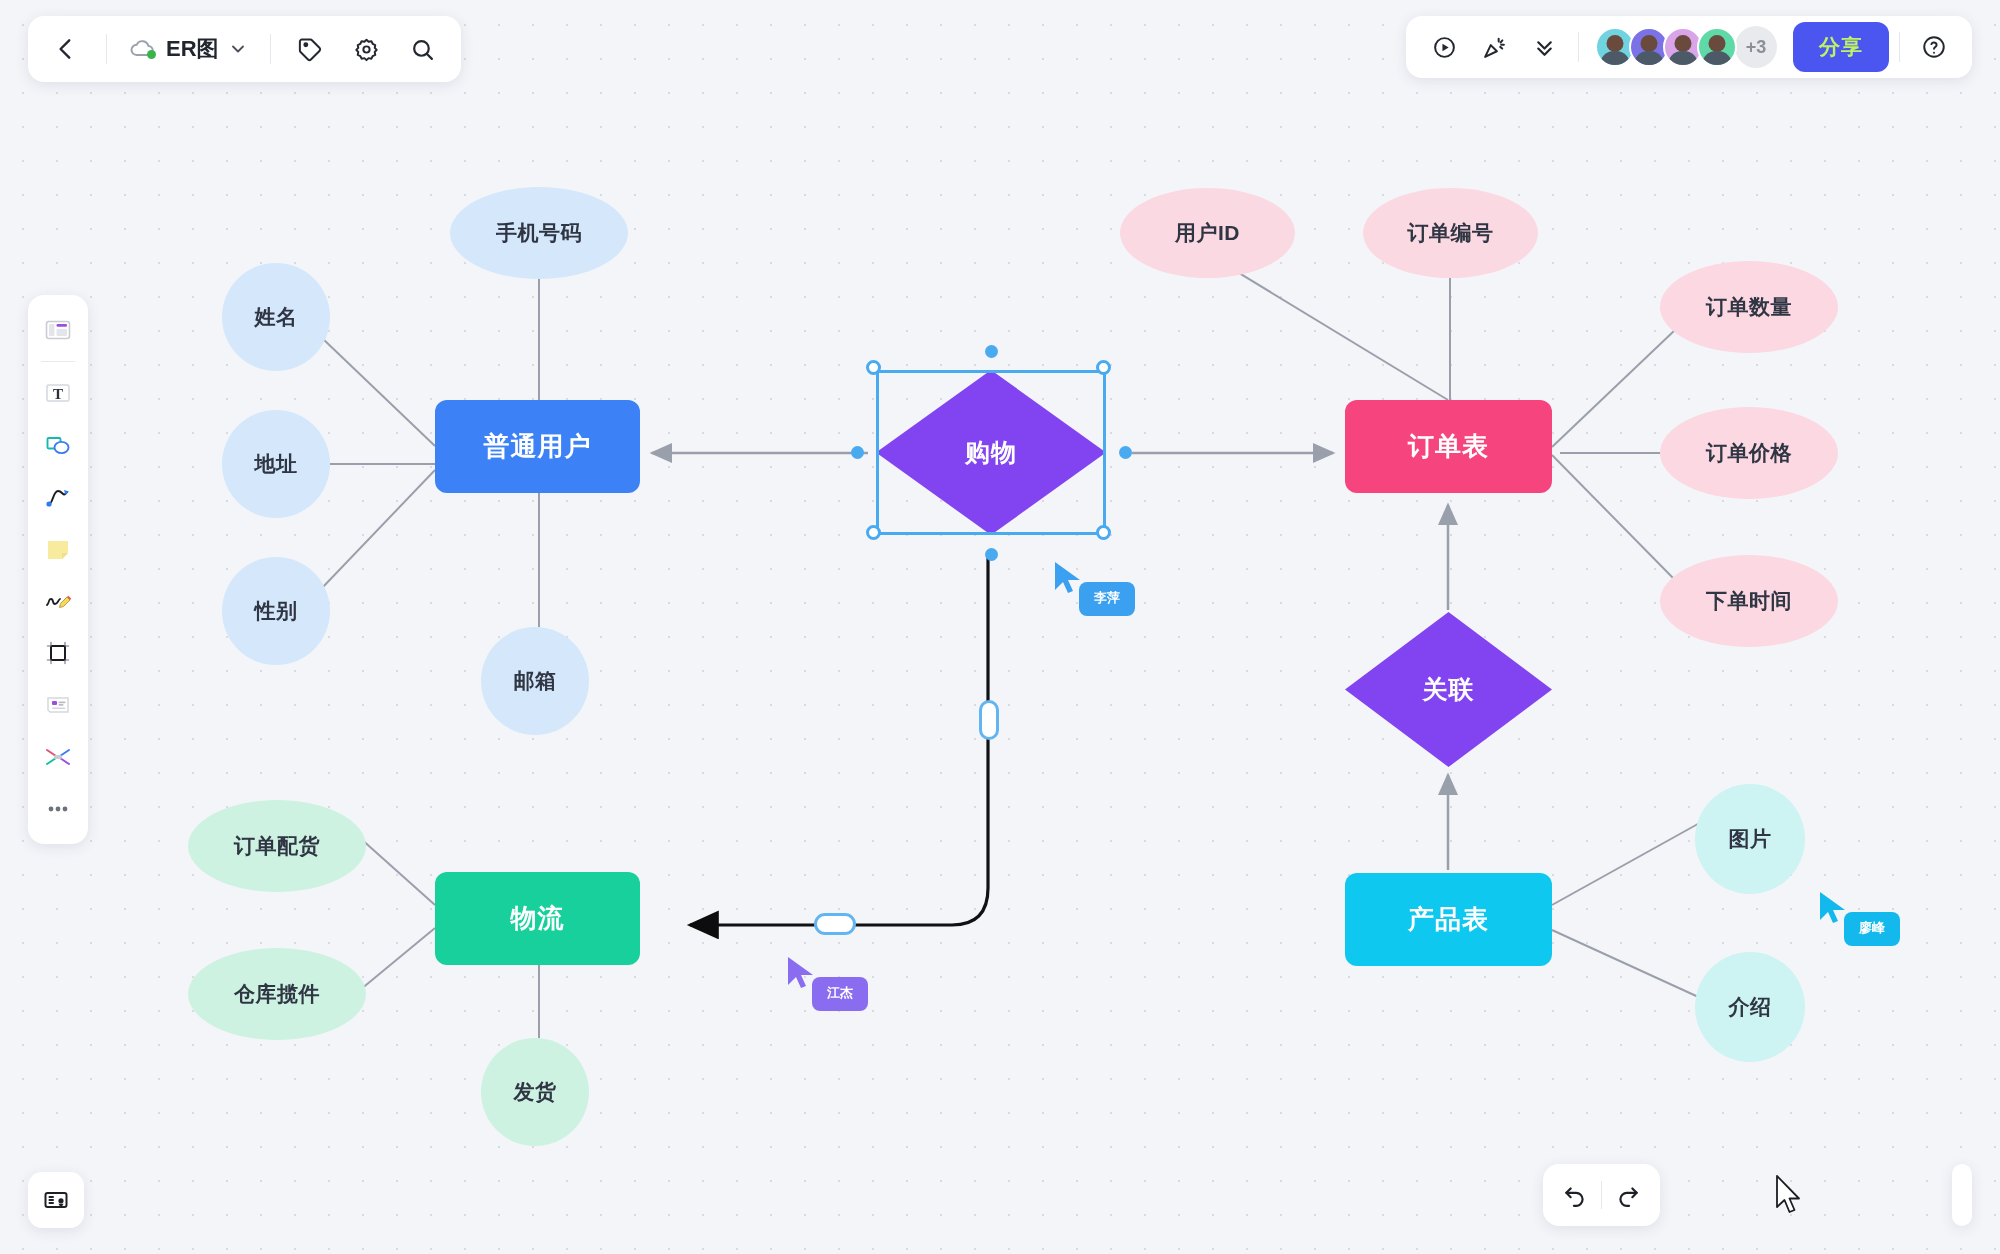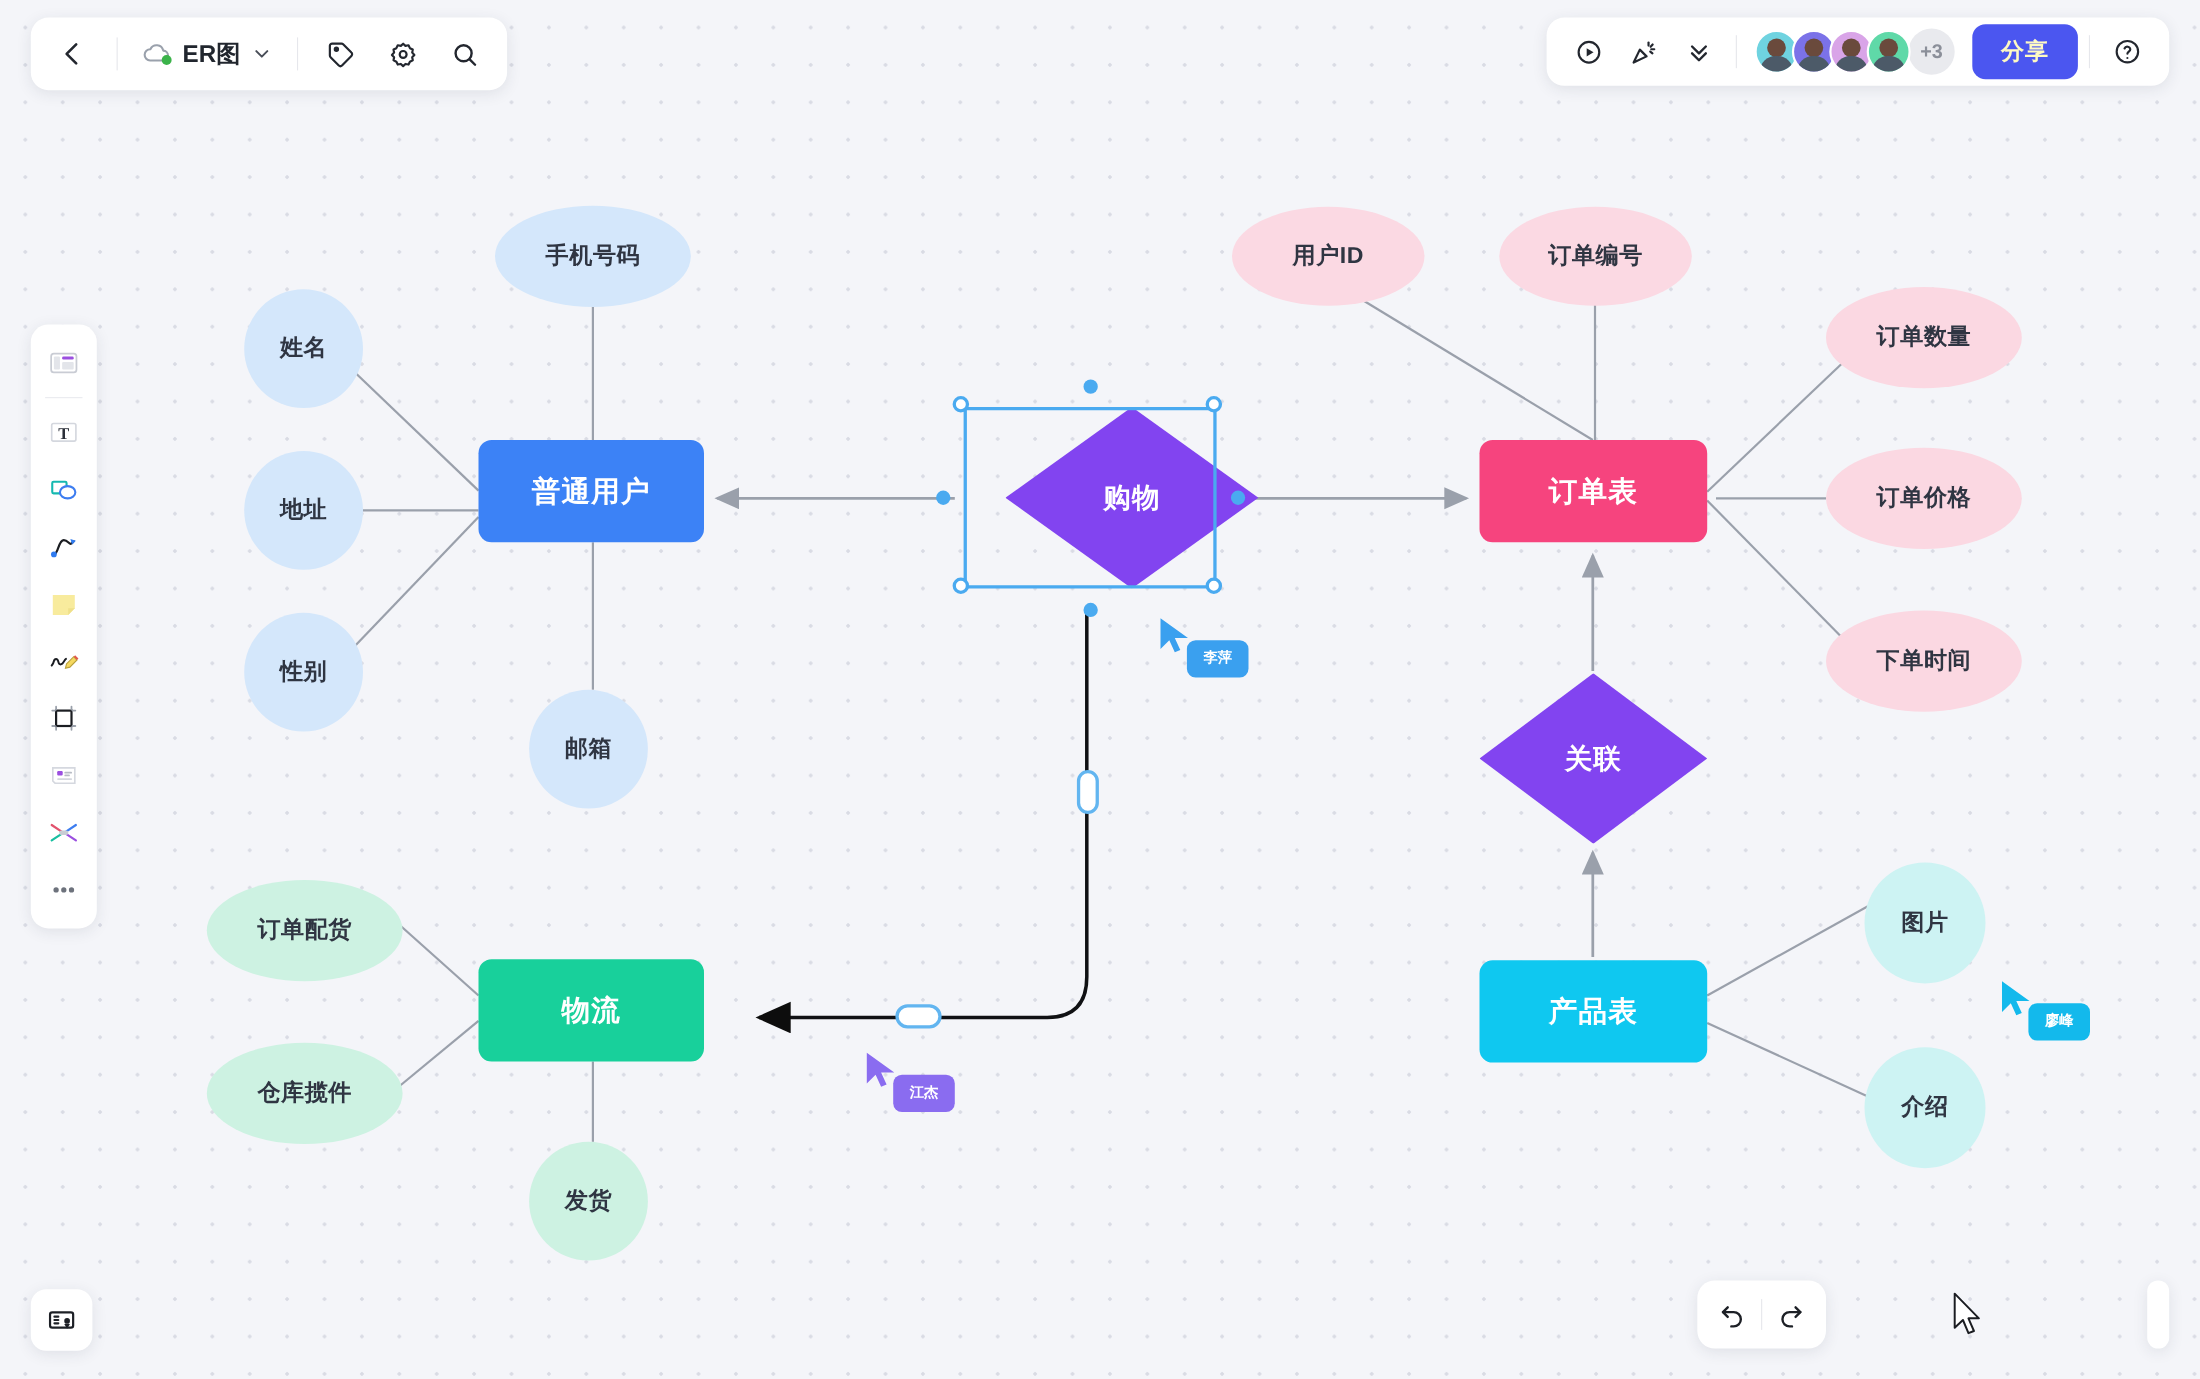--- a/index.html
+++ b/index.html
@@ -106,21 +106,21 @@
   .avatar .head { position:absolute; left:50%; top:6px; transform:translateX(-50%);
                   width:17px; height:17px; border-radius:50%; background:#6a4a3c; }
   .avatar .body { position:absolute; left:50%; bottom:-8px; transform:translateX(-50%);
                   width:30px; height:22px; border-radius:14px 14px 0 0; background:#4c5a68; }
   .plus-badge {
     width:42px; height:42px; border-radius:50%; background:#e9eaee;
     display:flex; align-items:center; justify-content:center;
     font-size:18px; font-weight:700; color:#8b8f99; margin-left:-4px;
   }
   .share-btn {
-    background:#4b56f0; color:#fef9c3;
+    background:#4b56f0; color:#bef264;
     font-size:21px; font-weight:700;
     padding:11px 26px; border-radius:12px; border:none;
     cursor:pointer; margin-left:14px; letter-spacing:1px;
   }
 
   
   #tool-rail {
     position:absolute; left:28px; top:295px;
     width:60px; padding:10px 0;
     background:#fff; border-radius:16px;
@@ -222,21 +222,21 @@
       </div>
       <div class="node ellipse" style="left: 222px; top: 557px; width: 108px; height: 108px; background: rgb(212, 231, 251);">
         <span class="label attr">性别</span>
       </div>
       <div class="node ellipse" style="left: 481px; top: 627px; width: 108px; height: 108px; background: rgb(212, 231, 251);">
         <span class="label attr">邮箱</span>
       </div>
       <div class="node rect" style="left: 435px; top: 400px; width: 205px; height: 93px; background: rgb(60, 130, 246);">
         <span class="label entity">普通用户</span>
       </div>
-      <div class="diamond-wrap" style="left: 876px; top: 370px; width: 230px; height: 165px; margin-left: 38px;">
+      <div class="diamond-wrap" style="left: 876px; top: 370px; width: 230px; height: 165px;">
         <div class="diamond" style="background: rgb(130, 68, 240);">
           <span class="label rel">购物</span>
         </div>
       </div>
       <div class="node ellipse" style="left: 1120px; top: 188px; width: 175px; height: 90px; background: rgb(251, 217, 227);">
         <span class="label attr">用户ID</span>
       </div>
       <div class="node ellipse" style="left: 1363px; top: 188px; width: 175px; height: 90px; background: rgb(251, 217, 227);">
         <span class="label attr">订单编号</span>
       </div>

